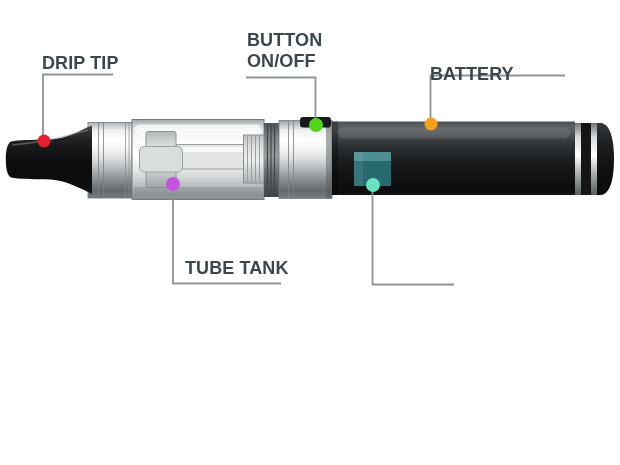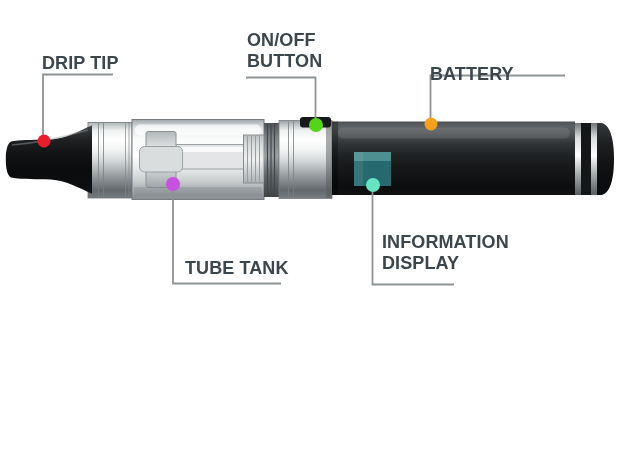--- a/index.html
+++ b/index.html
@@ -190,31 +190,27 @@
     <circle cx="173" cy="184" r="7" fill="#c653e0"></circle>
     <circle cx="373" cy="185" r="7" fill="#67e3c2"></circle>
   </svg>
 
   <div class="lbl lbl-drip">
     <span class="ln">DRIP TIP</span>
     <span class="ln"></span>
   </div>
 
   <div class="lbl lbl-onoff">
+    <span class="ln">BUTTON</span>
     <span class="ln">ON/OFF</span>
-    <span class="ln">BUTTON</span>
   </div>
 
   <div class="lbl lbl-batt">
     <span class="ln">BATTERY</span>
   </div>
 
   <div class="lbl lbl-tube">
     <span class="ln">TUBE TANK</span>
     <span class="ln"></span>
   </div>
 
-  <div class="lbl lbl-info">
-    <span class="ln">INFORMATION</span>
-    <span class="ln">DISPLAY</span>
-  </div>
 
 </div>
 
 </body></html>

